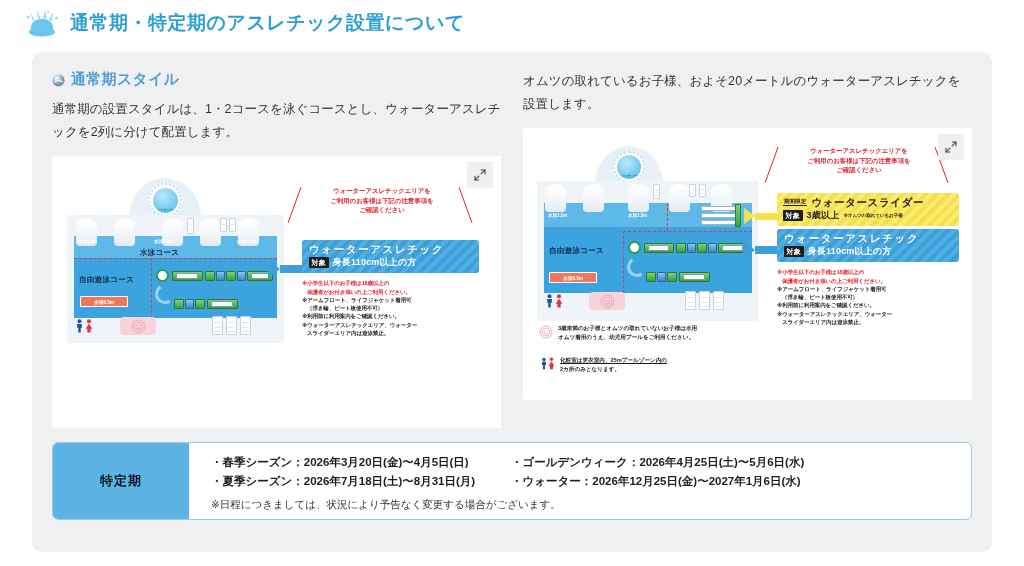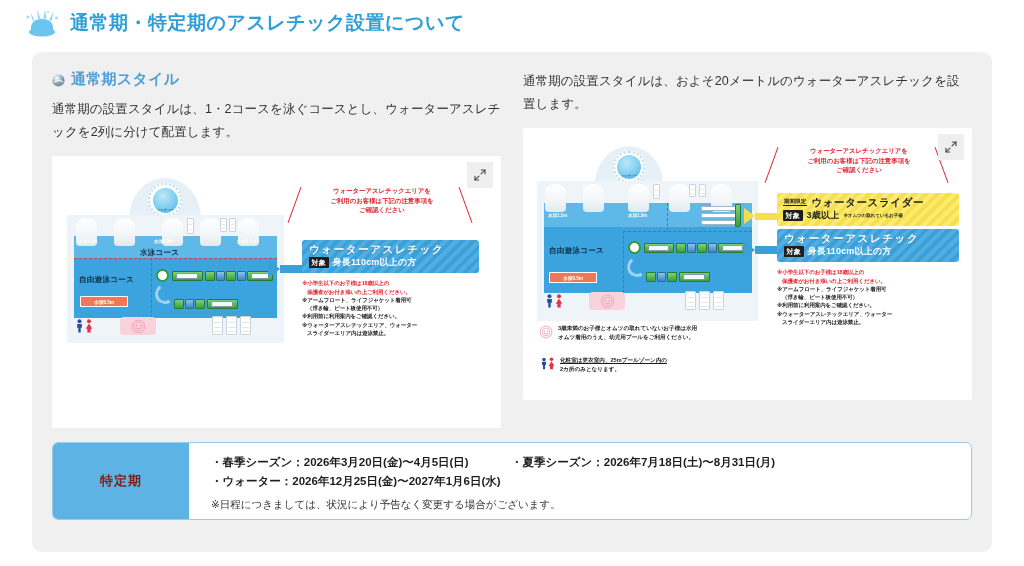--- a/index.html
+++ b/index.html
@@ -254,21 +254,21 @@
     display: flex;
     border: 1px solid #9ccbe8;
     border-radius: 6px;
     overflow: hidden;
     background: #ffffff;
     height: 78px;
   }
   .st-head {
     width: 136px; flex: 0 0 136px;
     background: #5cb3e4;
-    color: #7f1d1d; font-size: 13px; font-weight: bold;
+    color: #0f172a; font-size: 13px; font-weight: bold;
     display: flex; align-items: center; justify-content: center;
     letter-spacing: 1px;
   }
   .st-body { flex: 1; padding: 12px 16px 20px 22px; }
   .st-grid {
     display: grid; grid-template-columns: 300px 1fr;
     row-gap: 4px;
   }
   .st-item { font-size: 11.5px; color: #1d1d1d; font-weight: bold; white-space: nowrap; }
   .st-foot { font-size: 10.5px; color: #333; margin-top: 9px; }
@@ -451,21 +451,21 @@
             <div class="note-li">※利用前に利用案内をご確認ください。</div>
             <div class="note-li">※ウォーターアスレチックエリア、ウォーター</div>
             <div class="note-li ind">スライダーエリア内は遊泳禁止。</div>
           </div>
 
         </div>
       </div>
     </div>
 
     <div class="col">
-      <div class="sec-desc">通常期の設置スタイルは、およそ20メートルのウォーターアスレチックを設置します。</div>
+      <div class="sec-desc">オムツの取れているお子様、およそ20メートルのウォーターアスレチックを設置します。</div>
 
       <div class="img-card">
         <div class="expand-btn">
           <svg viewBox="0 0 16 16" width="14" height="14">
             <path d="M9.5 2.3 H13.7 V6.5" stroke="#4a4a4a" stroke-width="1.35" fill="none" stroke-linecap="round" stroke-linejoin="round"></path>
             <path d="M13.6 2.4 L9.2 6.8" stroke="#4a4a4a" stroke-width="1.35" stroke-linecap="round"></path>
             <path d="M6.5 13.7 H2.3 V9.5" stroke="#4a4a4a" stroke-width="1.35" fill="none" stroke-linecap="round" stroke-linejoin="round"></path>
             <path d="M2.4 13.6 L6.8 9.2" stroke="#4a4a4a" stroke-width="1.35" stroke-linecap="round"></path>
           </svg>
         </div>
@@ -653,20 +653,21 @@
       </div>
     </div>
 
   </div>
 
   <div class="season-table">
     <div class="st-head">特定期</div>
     <div class="st-body">
       <div class="st-grid">
         <div class="st-item">・春季シーズン：2026年3月20日(金)〜4月5日(日)</div>
+        <div class="st-item">・ゴールデンウィーク：2026年4月25日(土)〜5月6日(水)</div>
         <div class="st-item">・夏季シーズン：2026年7月18日(土)〜8月31日(月)</div>
         <div class="st-item">・ウォーター：2026年12月25日(金)〜2027年1月6日(水)</div>
       </div>
       <div class="st-foot">※日程につきましては、状況により予告なく変更する場合がございます。</div>
     </div>
   </div>
 
 </div>
 
 </body></html>

